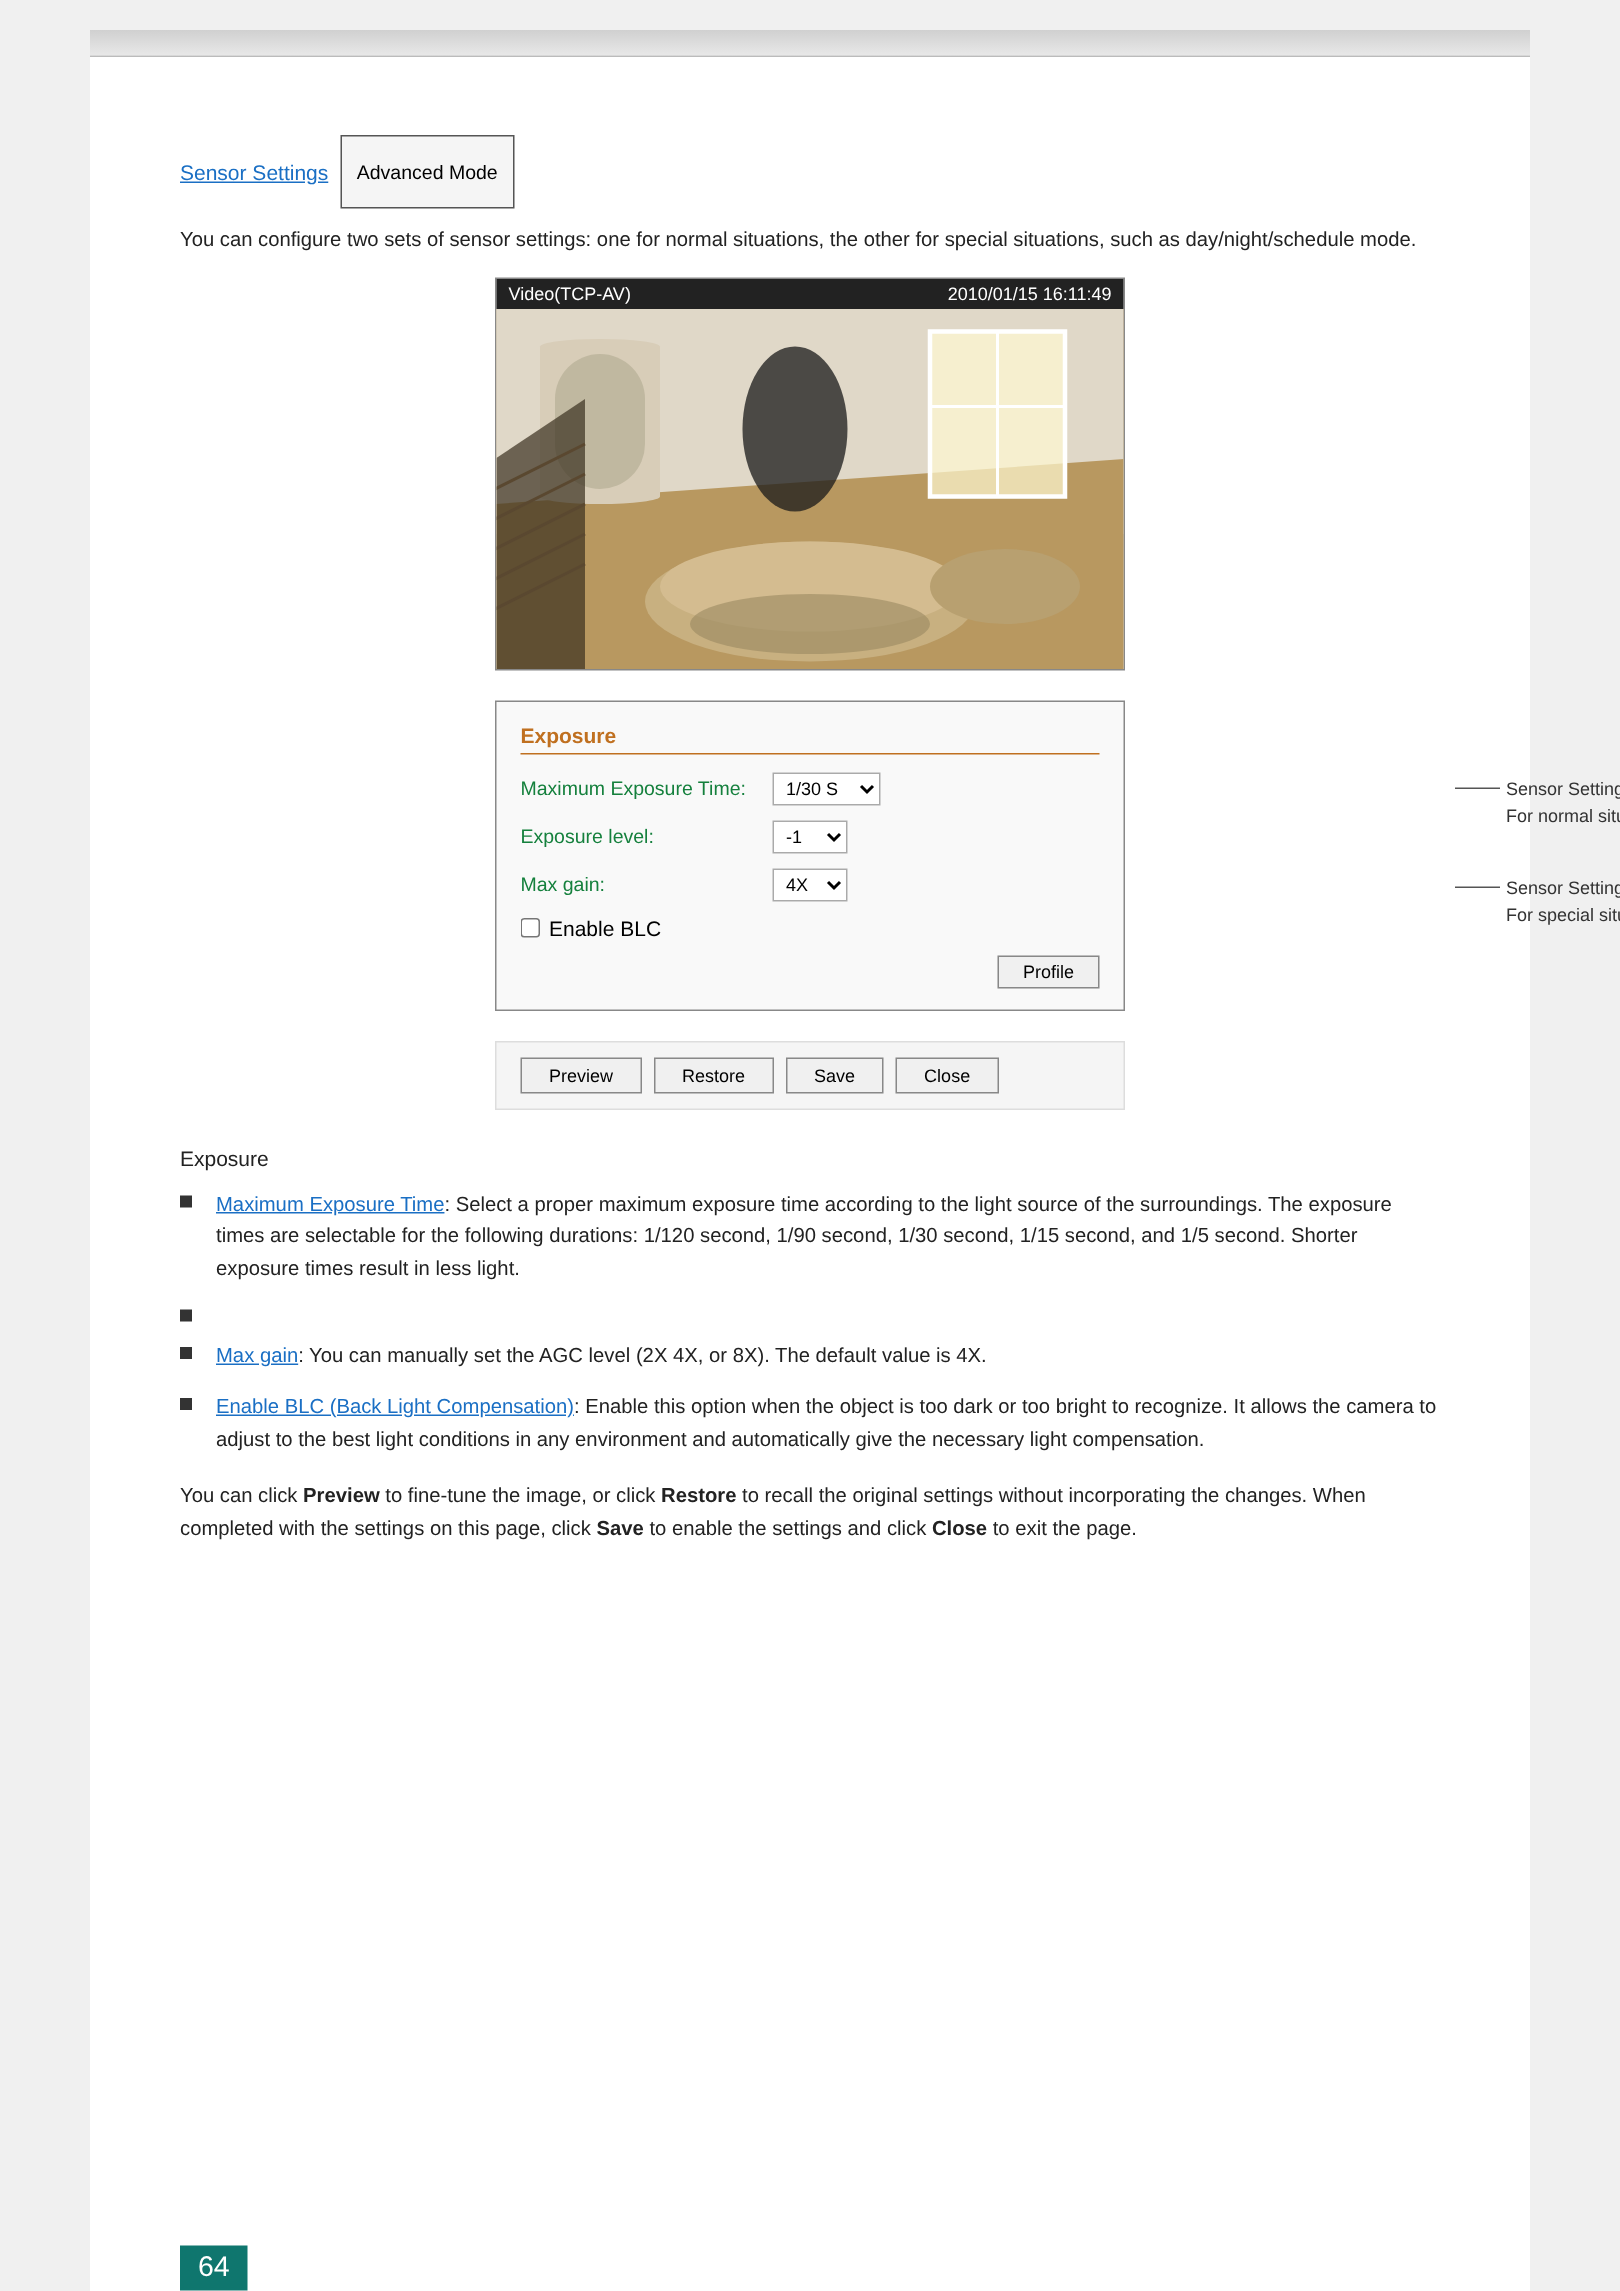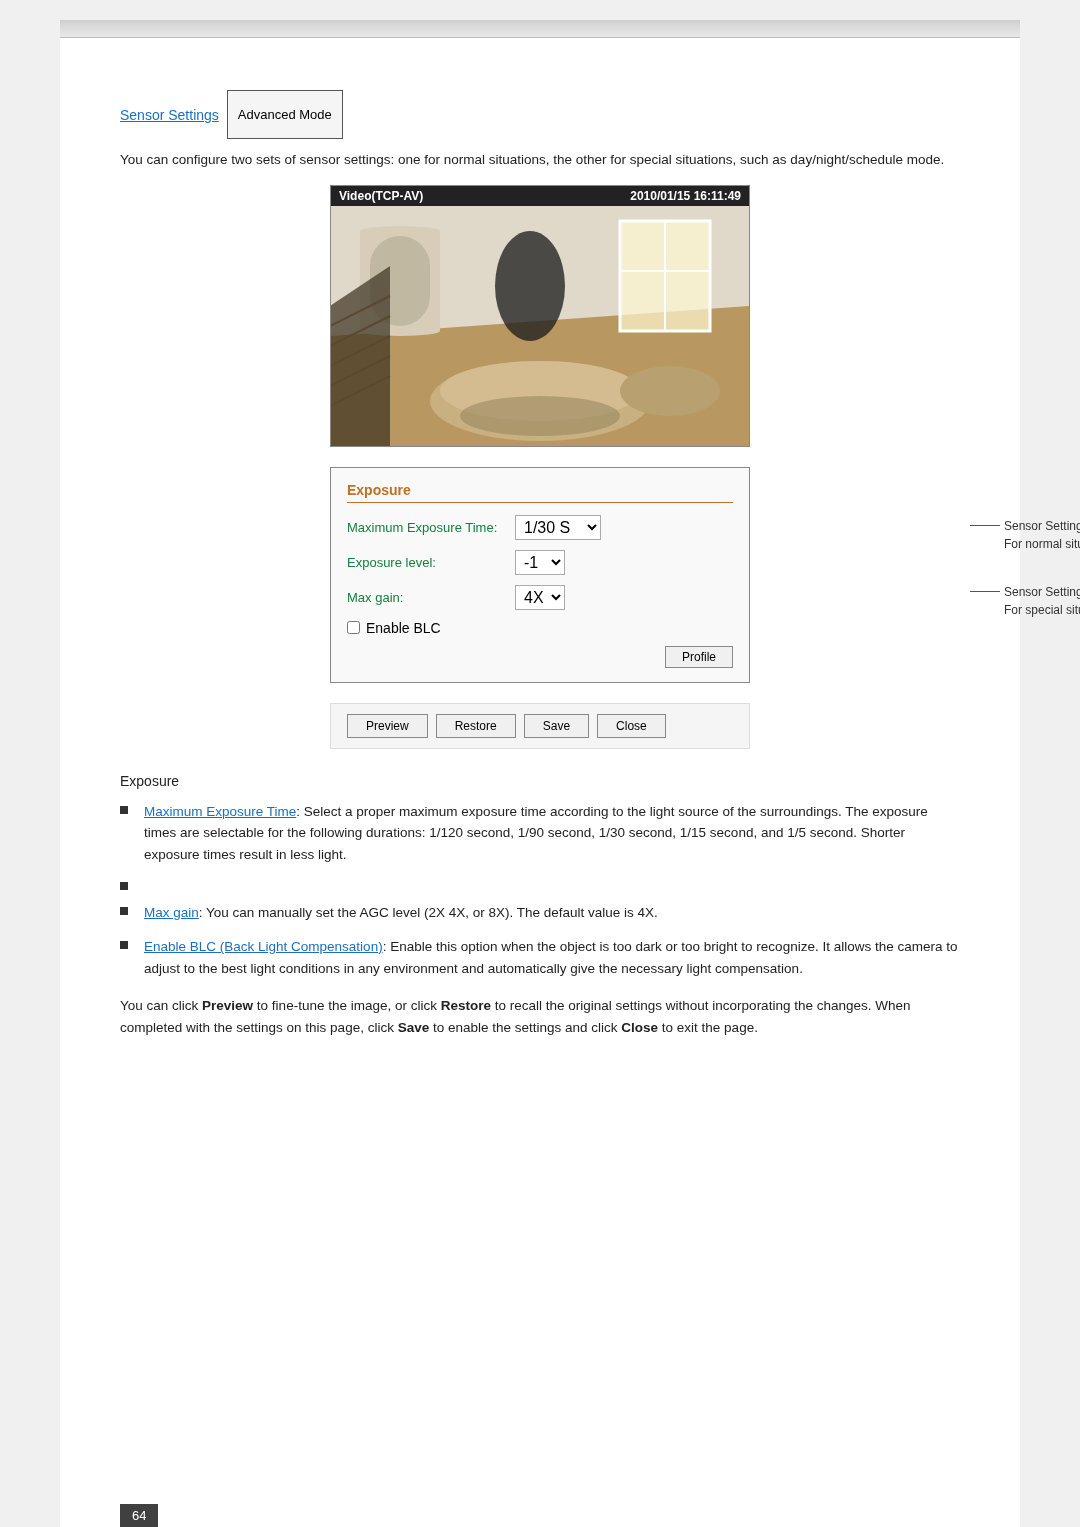--- a/index.html
+++ b/index.html
@@ -56,21 +56,20 @@
     .intro-text strong { font-weight: bold; }
     .camera-feed-container {
       display: flex;
       justify-content: center;
       margin-bottom: 20px;
     }
     .camera-feed {
       width: 420px;
       position: relative;
       border: 1px solid #888;
-      font-weight: bold;
     }
     .camera-feed-header {
       background: #222;
       color: #fff;
       display: flex;
       justify-content: space-between;
       padding: 3px 8px;
       font-size: 12px;
     }
     .camera-image {
@@ -110,21 +109,21 @@
     }
     .form-label {
       font-size: 13px;
       color: #15803d;
       min-width: 160px;
     }
     .form-select {
       border: 1px solid #aaa;
       background: #fff;
       padding: 2px 4px;
-      font-size: 16px;
+      font-size: 12px;
       cursor: pointer;
       min-width: 70px;
     }
     .checkbox-row {
       display: flex;
       align-items: center;
       gap: 6px;
       margin-bottom: 10px;
     }
     .checkbox-row input[type=checkbox] {
@@ -229,24 +228,24 @@
       font-size: 13.5px;
       line-height: 1.6;
       color: #222;
       margin-top: 12px;
     }
     .footer-text strong { font-weight: bold; }
     .page-number-area {
       position: absolute;
       bottom: 20px;
       left: 60px;
-      background: #404040;
+      background: #0f766e;
       color: #fff;
       padding: 4px 12px;
-      font-size: 13px;
+      font-size: 19px;
     }
   </style>
 </head>
 <body>
 
 <div class="page">
   <div class="top-bar"></div>
 
   <div class="header-line" style="margin-top: 30px;">
     <a class="sensor-settings-link">Sensor Settings</a>

